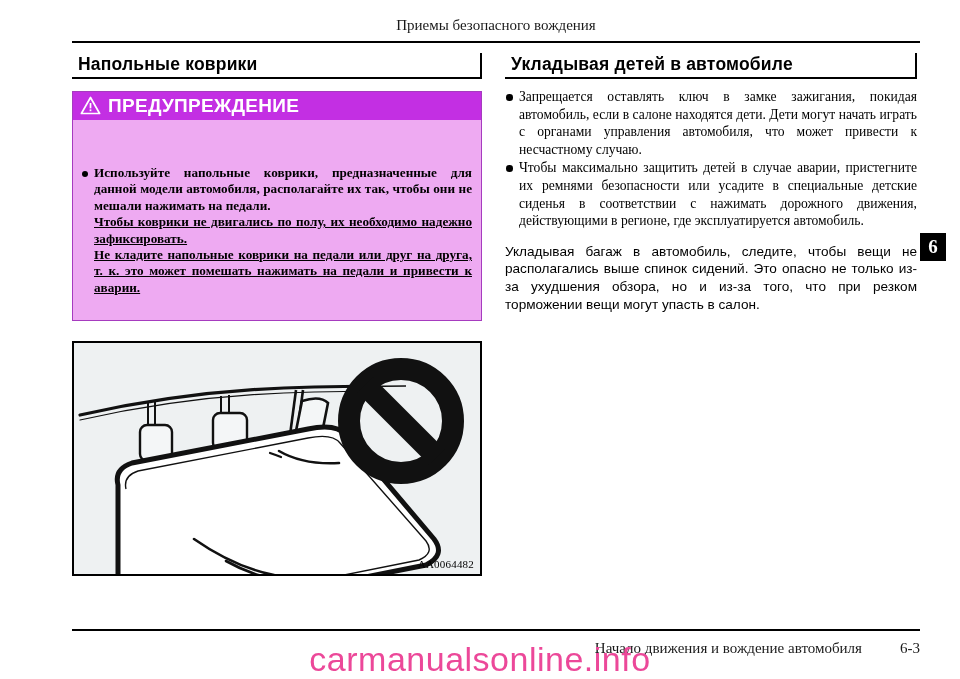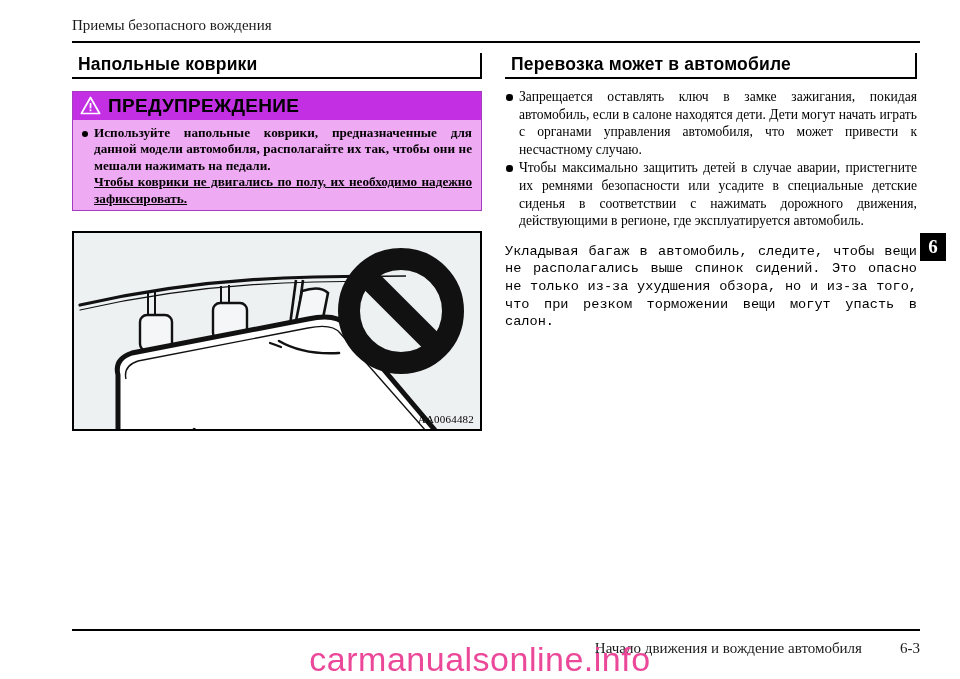--- a/index.html
+++ b/index.html
@@ -15,21 +15,21 @@
     font-family: "Liberation Serif", serif;
     color: #000000;
   }
 
   
   #page-header {
     position: absolute;
     left: 72px;
     right: 40px;
     top: 18px;
-    text-align: left;
+    text-align: center;
     font-family: "Liberation Serif", serif;
     font-size: 15px;
     line-height: 1;
     color: #1a1a1a;
     white-space: nowrap;
   }
   #header-rule {
     position: absolute;
     left: 72px;
     right: 40px;
@@ -93,35 +93,36 @@
     width: 410px;
   }
   #warning-head {
     background: #c32fe3;
     padding: 3px 6px 4px 7px;
     display: flex;
     align-items: center;
     gap: 7px;
   }
   #warning-head .wtitle {
-    color: #000000;
+    color: #ffffff;
     font-family: "Liberation Sans", sans-serif;
     font-weight: bold;
     font-size: 19px;
     line-height: 21px;
     letter-spacing: .3px;
   }
   .warn-triangle {
     width: 21px;
     height: 19px;
     display: block;
     flex: 0 0 auto;
   }
   #warning-body {
-    padding: 5px 9px 3px 8px;
+    padding: 5px 9px 24px 8px;
+    margin-top: 40px;
   }
   #warning-body p {
     margin: 0;
     font-family: "Liberation Serif", serif;
     font-weight: bold;
     font-size: 13.2px;
     line-height: 16.4px;
     text-align: justify;
     text-align-last: left;
     color: #000;
@@ -142,21 +143,21 @@
   }
   #warning-body p.cont {
     padding-left: 13px;
     text-decoration: underline;
   }
 
   
   #figure-box {
     margin-top: 20px;
     width: 410px;
-    height: 200px;
+    height: 235px;
     border: 2px solid #000;
     box-sizing: border-box;
     background: #ec4899;
     position: relative;
     overflow: hidden;
   }
   #figure-box svg { display: block; }
   #figure-code {
     position: absolute;
     right: 6px;
@@ -188,21 +189,21 @@
     position: absolute;
     left: 1px;
     top: 6px;
     width: 6.5px;
     height: 6.5px;
     border-radius: 50%;
     background: #000;
   }
   .body-para {
     margin: 13px 0 0 0;
-    font-family: Liberation Mono, monospace;
+    font-family: Liberation Sans, sans-serif;
     font-size: 13.6px;
     line-height: 17.6px;
     text-align: justify;
     text-align-last: left;
   }
 
   
   #chapter-tab {
     position: absolute;
     right: 14px;
@@ -275,20 +276,21 @@
       <svg class="warn-triangle" viewBox="0 0 22 20">
         <path d="M11 1.6 L20.6 18.4 L1.4 18.4 Z" fill="none" stroke="#ffffff" stroke-width="1.8" stroke-linejoin="round"></path>
         <rect x="10.1" y="7.4" width="1.8" height="5.6" fill="#ffffff"></rect>
         <rect x="10.1" y="14.1" width="1.8" height="1.9" fill="#ffffff"></rect>
       </svg>
       <span class="wtitle">ПРЕДУПРЕЖДЕНИЕ</span>
     </div>
     <div id="warning-body">
       <p class="bulleted">Используйте напольные коврики, предназначенные для данной модели автомобиля, располагайте их так, чтобы они не мешали нажимать на педали.</p>
       <p class="cont">Чтобы коврики не двигались по полу, их необходимо надежно зафиксировать.</p>
+      <p class="cont">Не кладите напольные коврики на педали или друг на друга, т. к. это может помешать нажимать на педали и привести к аварии.</p>
     </div>
   </div>
 
   <div id="figure-box">
     <svg width="406" height="266" viewBox="0 0 406 266">
       <rect x="0" y="0" width="406" height="266" fill="#eef1f2"></rect>
 
       <path d="M6 72 Q120 46 240 44 L300 43" fill="none" stroke="#111" stroke-width="3.2" stroke-linecap="round"></path>
       <path d="M6 77 Q120 51 240 49 L300 48" fill="none" stroke="#111" stroke-width="1.2" stroke-linecap="round"></path>
       <path d="M240 44 L332 43" fill="none" stroke="#111" stroke-width="1.6"></path>
@@ -316,21 +318,21 @@
       <circle cx="327" cy="78" r="52" fill="none" stroke="#111" stroke-width="22"></circle>
       <path d="M291 42 L363 114" stroke="#111" stroke-width="22" stroke-linecap="butt"></path>
     </svg>
     <span id="figure-code">AA0064482</span>
   </div>
 </div>
 
 <div id="col-right">
 
   <div class="section-head">
-    <span class="sh-text">Перевозка может в автомобиле</span>
+    <span class="sh-text">Укладывая детей в автомобиле</span>
     <span class="sh-rule"></span>
     <span class="sh-tick"></span>
   </div>
 
   <ul class="body-list">
     <li>Запрещается оставлять ключ в замке зажигания, покидая автомобиль, если в салоне находятся дети. Дети могут начать играть с органами управления автомобиля, что может привести к несчастному случаю.</li>
     <li>Чтобы максимально защитить детей в случае аварии, пристегните их ремнями безопасности или усадите в специальные детские сиденья в соответствии с нажимать дорожного движения, действующими в регионе, где эксплуатируется автомобиль.</li>
   </ul>
 
 

